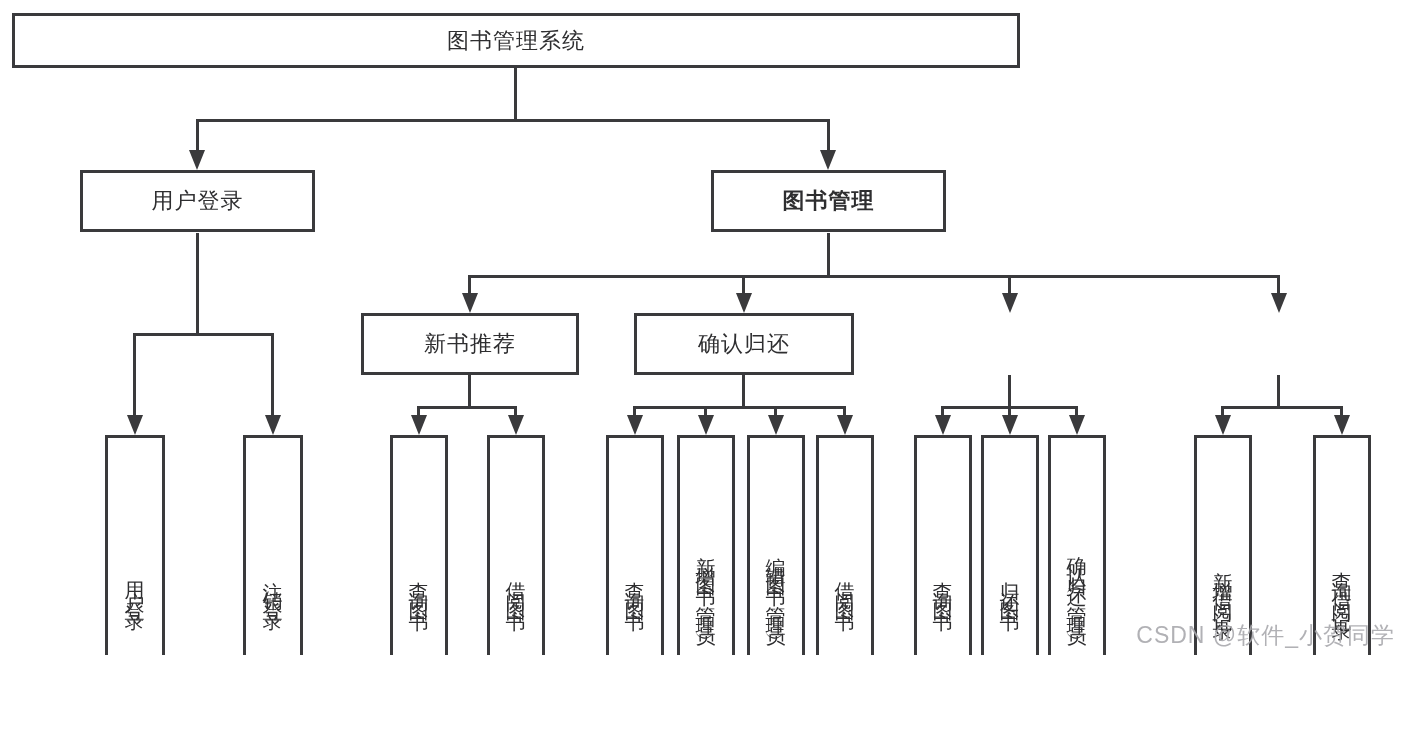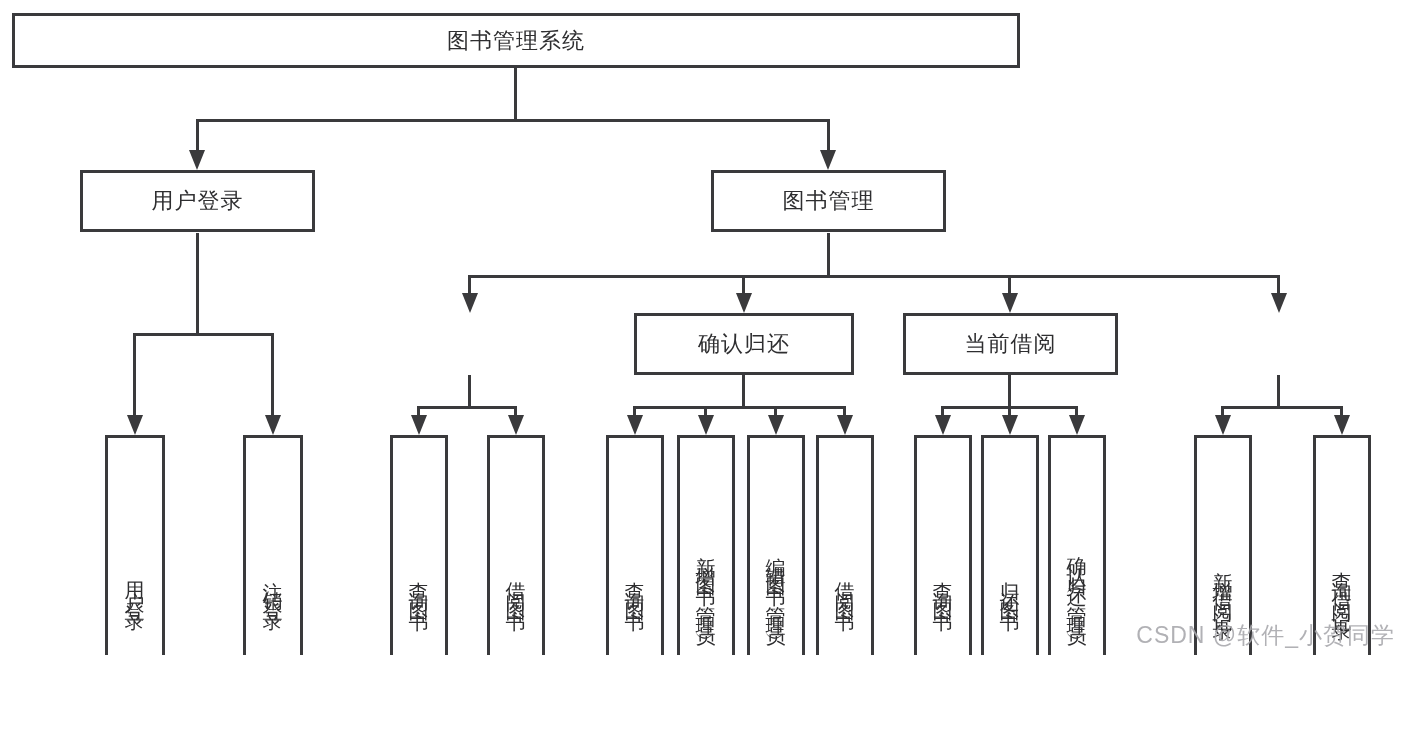--- a/index.html
+++ b/index.html
@@ -61,32 +61,32 @@
 <div class="canvas">
 
   <div class="box hbox" style="left:12px;top:13px;width:1008px;height:55px;">
     <span>图书管理系统</span>
   </div>
 
   <div class="box hbox" style="left:80px;top:170px;width:235px;height:62px;">
     <span>用户登录</span>
   </div>
 
-  <div class="box hbox" style="left:711px;top:170px;width:235px;height:62px;">
+  <div class="box hbox" style="left:711px;top:170px;width:235px;height:62px;font-weight:bold;">
     <span>图书管理</span>
   </div>
 
+  <div class="box hbox" style="left:361px;top:313px;width:218px;height:62px;">
+    <span>新书推荐</span>
+  </div>
 
   <div class="box hbox" style="left:634px;top:313px;width:220px;height:62px;">
     <span>确认归还</span>
   </div>
 
-  <div class="box hbox" style="left:903px;top:313px;width:215px;height:62px;">
-    <span>当前借阅</span>
-  </div>
 
 
   <div class="box leaf" style="left:105px;width:60px;">
     <span class="vtext">用户登录</span>
   </div>
   <div class="box leaf" style="left:243px;width:60px;">
     <span class="vtext">注销登录</span>
   </div>
 
   <div class="box leaf" style="left:390px;width:58px;">

